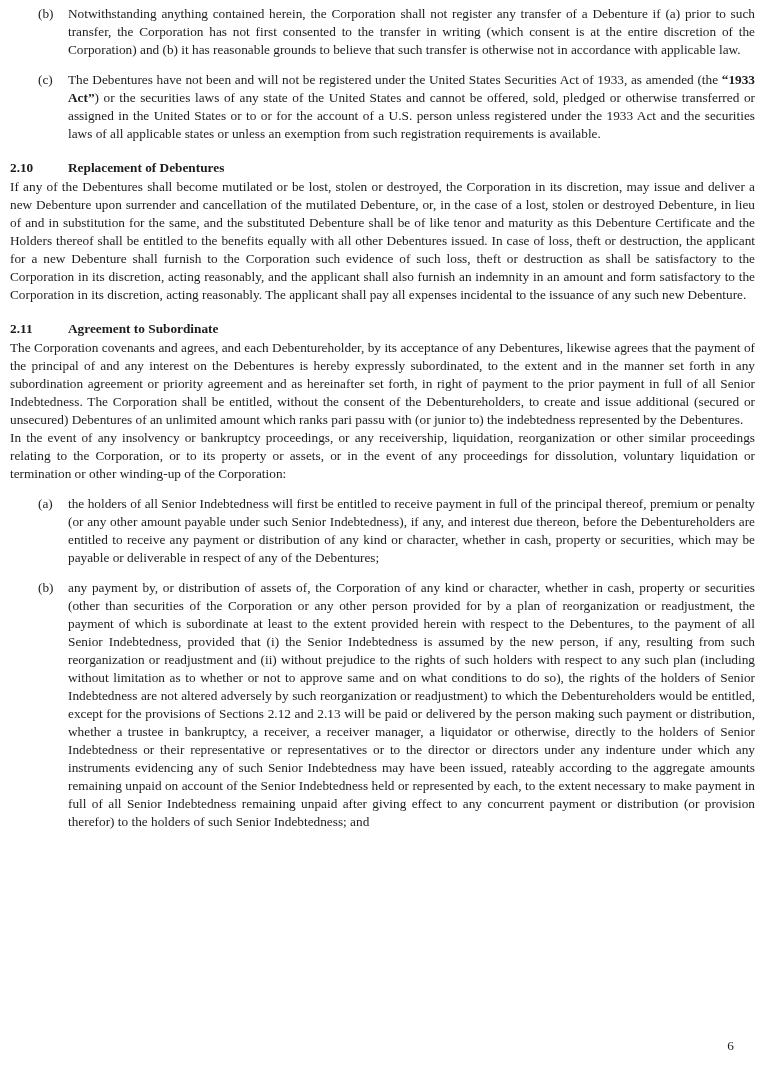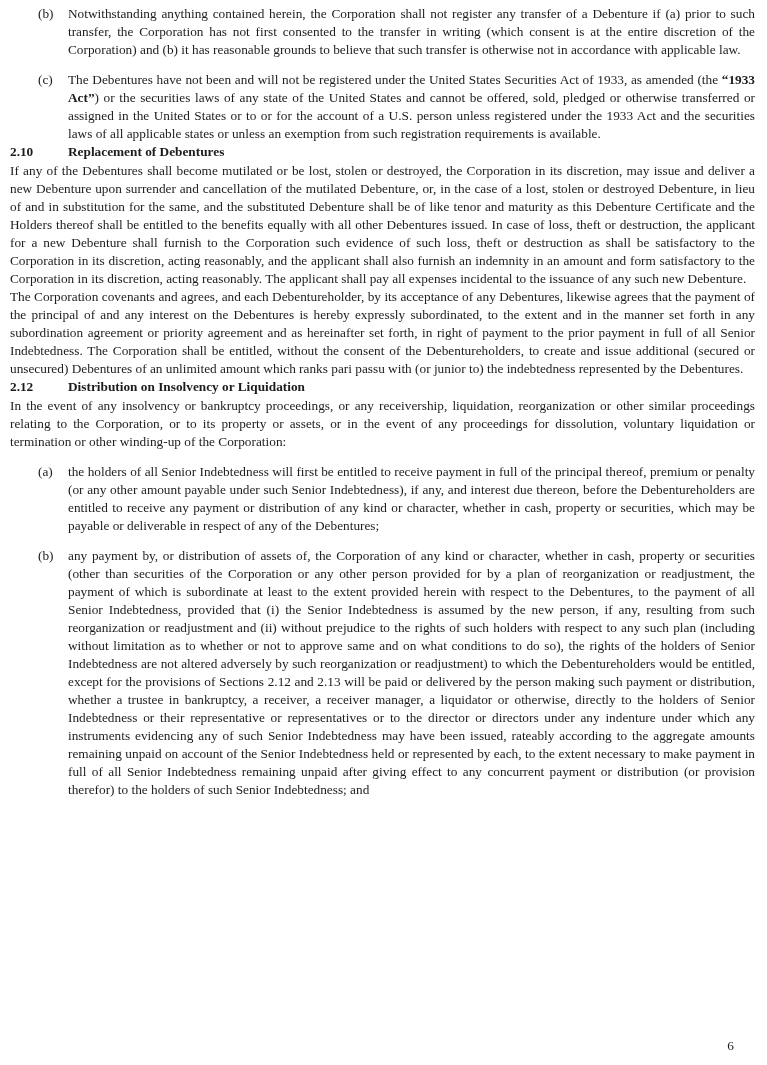--- a/index.html
+++ b/index.html
@@ -31,20 +31,21 @@
     margin-top: 12px;
   }
   .list-item:first-child { margin-top: 0; }
   .list-item .label {
     position: absolute;
     left: 0;
     top: 0;
   }
   .heading {
     font-weight: bold;
+    margin-top: 16px;
     margin-bottom: 1px;
   }
   .heading .hnum {
     display: inline-block;
     width: 58px;
   }
   .ital { }
   .bold { font-weight: bold; }
   .page-number {
     position: absolute;
@@ -65,25 +66,25 @@
   <div class="list-item">
     <span class="label">(c)</span>
     <span><span>The Debentures have not been and will not be registered under the United States Securities Act of 1933, as amended (the </span><span class="bold">“1933 Act”</span><span>) or the securities laws of any state of the United States and cannot be offered, sold, pledged or otherwise transferred or assigned in the United States or to or for the account of a U.S. person unless registered under the 1933 Act and the securities laws of all applicable states or unless an exemption from such registration requirements is available.</span></span>
   </div>
 
   <div class="heading">
     <span class="hnum">2.10</span><span>Replacement of Debentures</span>
   </div>
   <div class="para">If any of the Debentures shall become mutilated or be lost, stolen or destroyed, the Corporation in its discretion, may issue and deliver a new Debenture upon surrender and cancellation of the mutilated Debenture, or, in the case of a lost, stolen or destroyed Debenture, in lieu of and in substitution for the same, and the substituted Debenture shall be of like tenor and maturity as this Debenture Certificate and the Holders thereof shall be entitled to the benefits equally with all other Debentures issued.  In case of loss, theft or destruction, the applicant for a new Debenture shall furnish to the Corporation such evidence of such loss, theft or destruction as shall be satisfactory to the Corporation in its discretion, acting reasonably, and the applicant shall also furnish an indemnity in an amount and form satisfactory to the Corporation in its discretion, acting reasonably.  The applicant shall pay all expenses incidental to the issuance of any such new Debenture.</div>
 
+  <div class="heading">
+    <span class="hnum">2.11</span><span>Agreement to Subordinate</span>
+  </div>
   <div class="para"><span>The Corporation covenants and agrees, and each Debentureholder, by its acceptance of any Debentures, likewise agrees that the payment of the principal of and any interest on the Debentures is hereby expressly subordinated, to the extent and in the manner set forth in any subordination agreement or priority agreement and as hereinafter set forth, in right of payment to the prior payment in full of all Senior Indebtedness.  The Corporation shall be entitled, without the consent of the Debentureholders, to create and issue additional (secured or unsecured) Debentures of an unlimited amount which ranks </span><span class="ital">pari passu</span><span> with (or junior to) the indebtedness represented by the Debentures.</span></div>
 
-  <div class="heading">
-    <span class="hnum">2.12</span><span>Distribution on Insolvency or Liquidation</span>
-  </div>
   <div class="para">In the event of any insolvency or bankruptcy proceedings, or any receivership, liquidation, reorganization or other similar proceedings relating to the Corporation, or to its property or assets, or in the event of any proceedings for dissolution, voluntary liquidation or termination or other winding-up of the Corporation:</div>
 
   <div class="list-item">
     <span class="label">(a)</span>
     <span>the holders of all Senior Indebtedness will first be entitled to receive payment in full of the principal thereof, premium or penalty (or any other amount payable under such Senior Indebtedness), if any, and interest due thereon, before the Debentureholders are entitled to receive any payment or distribution of any kind or character, whether in cash, property or securities, which may be payable or deliverable in respect of any of the Debentures;</span>
   </div>
 
   <div class="list-item">
     <span class="label">(b)</span>
     <span>any payment by, or distribution of assets of, the Corporation of any kind or character, whether in cash, property or securities (other than securities of the Corporation or any other person provided for by a plan of reorganization or readjustment, the payment of which is subordinate at least to the extent provided herein with respect to the Debentures, to the payment of all Senior Indebtedness, provided that (i) the Senior Indebtedness is assumed by the new person, if any, resulting from such reorganization or readjustment and (ii) without prejudice to the rights of such holders with respect to any such plan (including without limitation as to whether or not to approve same and on what conditions to do so), the rights of the holders of Senior Indebtedness are not altered adversely by such reorganization or readjustment) to which the Debentureholders would be entitled, except for the provisions of Sections 2.12 and 2.13 will be paid or delivered by the person making such payment or distribution, whether a trustee in bankruptcy, a receiver, a receiver manager, a liquidator or otherwise, directly to the holders of Senior Indebtedness or their representative or representatives or to the director or directors under any indenture under which any instruments evidencing any of such Senior Indebtedness may have been issued, rateably according to the aggregate amounts remaining unpaid on account of the Senior Indebtedness held or represented by each, to the extent necessary to make payment in full of all Senior Indebtedness remaining unpaid after giving effect to any concurrent payment or distribution (or provision therefor) to the holders of such Senior Indebtedness; and</span>

